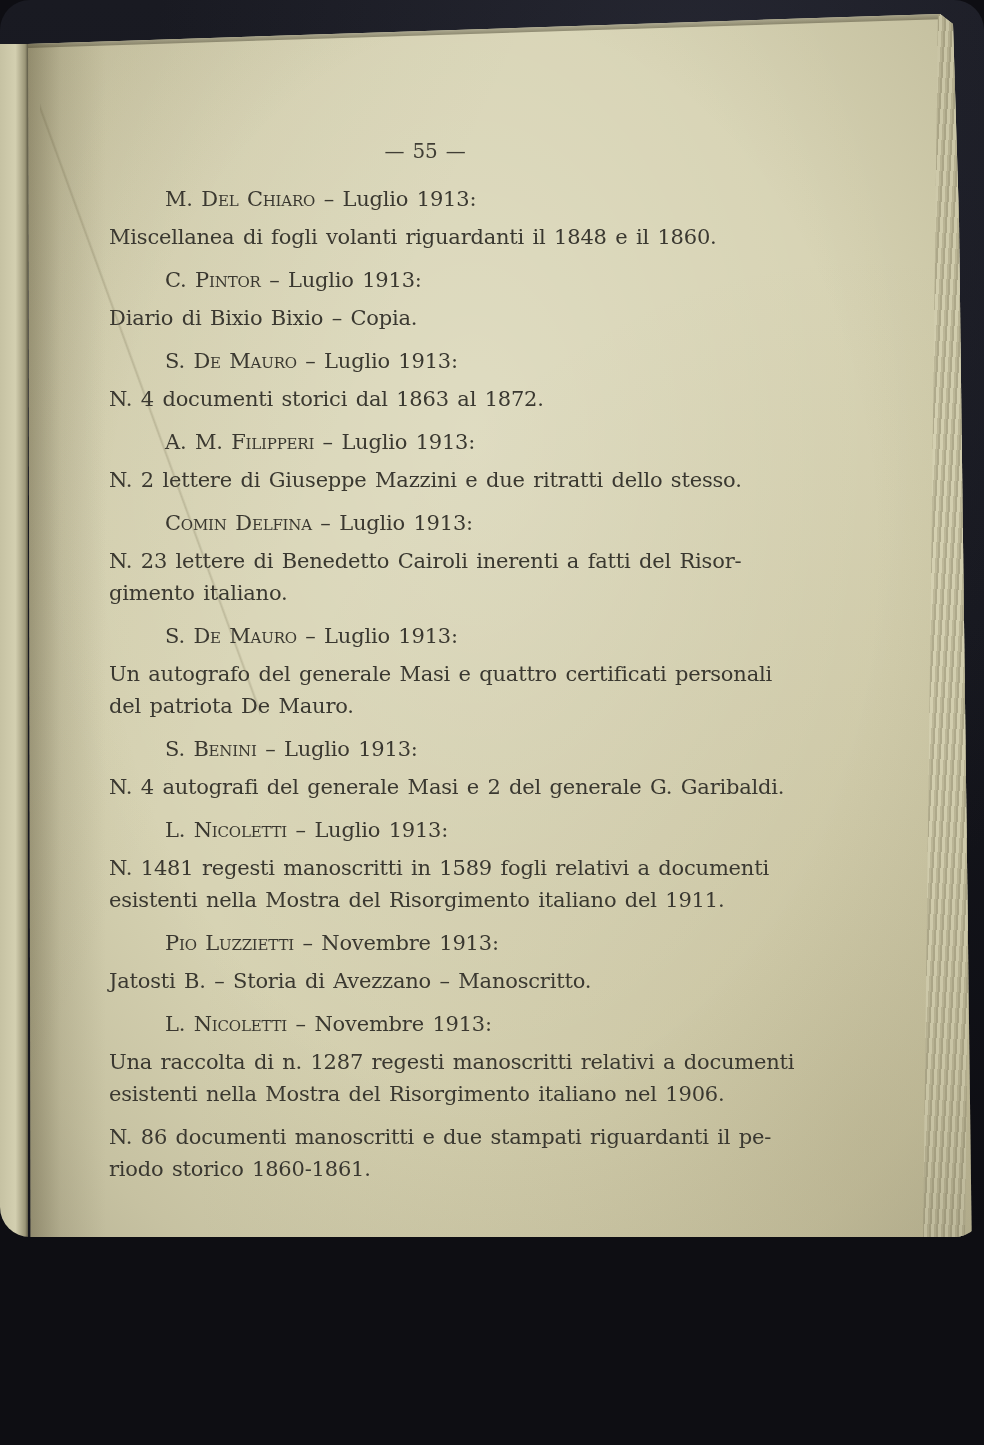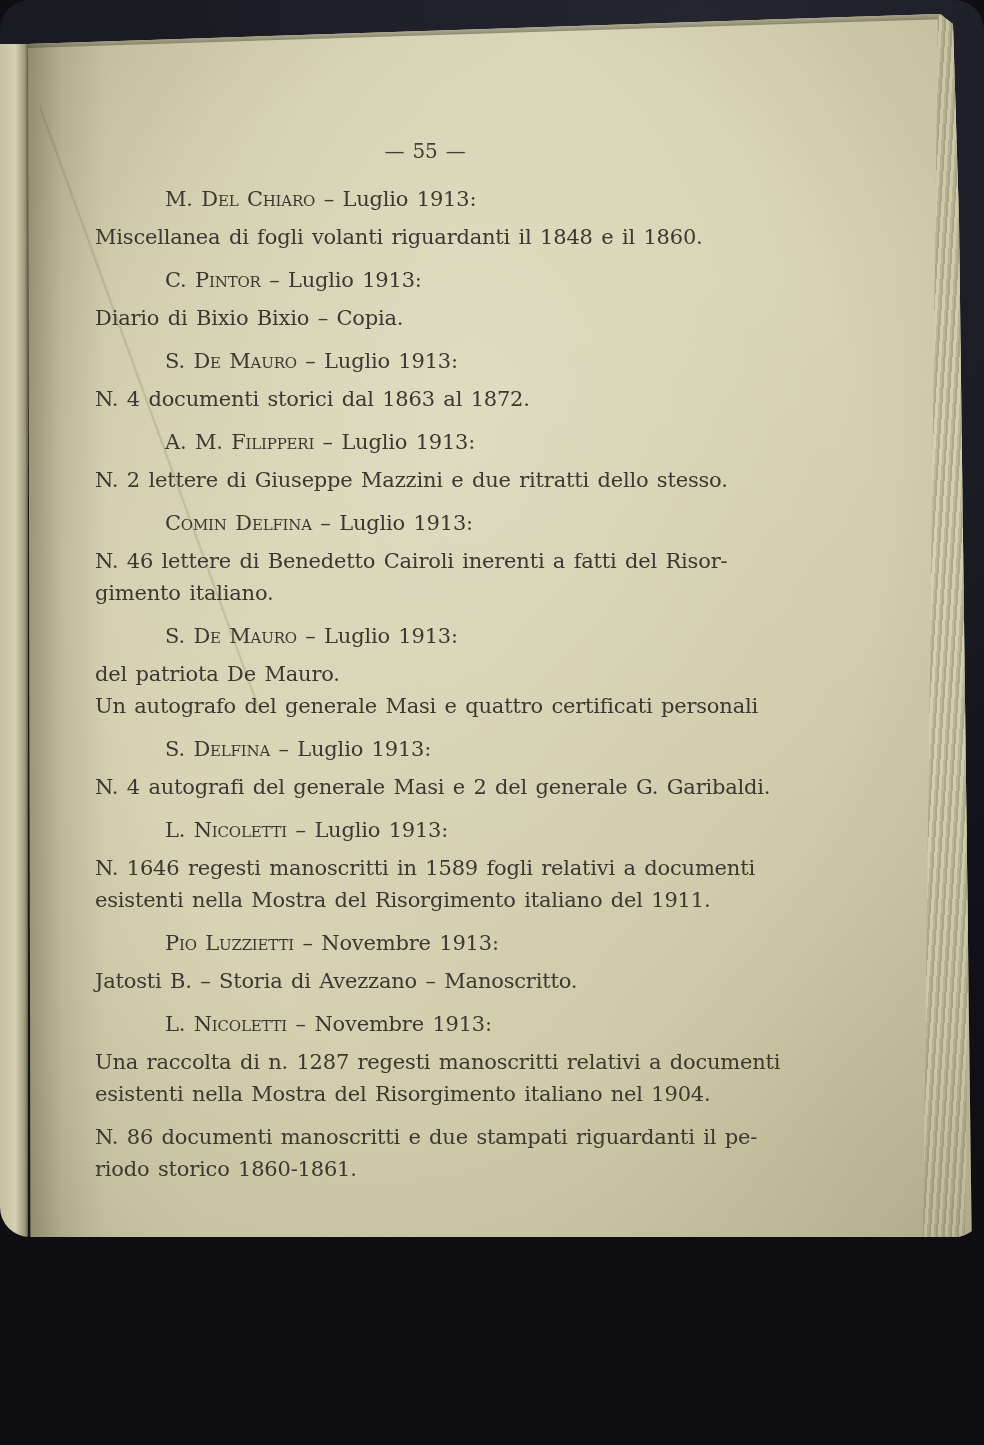--- a/index.html
+++ b/index.html
@@ -64,21 +64,21 @@
     color:#3a3830; font-size:21px; letter-spacing:-0.2px; word-spacing:2px;
   }
   .page-number {
     text-align:center; line-height:30px; margin-bottom:17px; font-size:20px;
     color:#403e35;
   }
   .entry { margin-bottom:11px; }
   .entry-header { padding-left:70px; line-height:32px; margin-bottom:6px; white-space:nowrap; }
   .entry-name { font-variant:small-caps;margin-top:12px; }
   .entry-sep { white-space:pre; }
-  .entry-body .line { line-height:32px; white-space:nowrap; }
+  .entry-body .line { line-height:32px; white-space:nowrap;margin-left:14px; }
   .entry-body .line.cont { }
   .entry-body .line:empty { display:none; }
 </style>
 </head>
 <body>
 
 <div class="scene">
 
   <div class="neighbor-page"></div>
 
@@ -121,62 +121,62 @@
         <div class="entry-header"><span class="entry-name">A. M. Filipperi</span><span class="entry-sep"> – </span><span class="entry-date">Luglio 1913</span><span>:</span></div>
         <div class="entry-body">
           <div class="line">N. 2 lettere di Giuseppe Mazzini e due ritratti dello stesso.</div>
 
         </div>
       </div>
 
       <div class="entry">
         <div class="entry-header"><span class="entry-name">Comin Delfina</span><span class="entry-sep"> – </span><span class="entry-date">Luglio 1913</span><span>:</span></div>
         <div class="entry-body">
-          <div class="line">N. 46 lettere di Benedetto Cairoli inerenti a fatti del Risor-</div>
+          <div class="line">N. 23 lettere di Benedetto Cairoli inerenti a fatti del Risor-</div>
           <div class="line cont">gimento italiano.</div>
         </div>
       </div>
 
       <div class="entry">
         <div class="entry-header"><span class="entry-name">S. De Mauro</span><span class="entry-sep"> – </span><span class="entry-date">Luglio 1913</span><span>:</span></div>
         <div class="entry-body">
+          <div class="line">Un autografo del generale Masi e quattro certificati personali</div>
           <div class="line cont">del patriota De Mauro.</div>
-          <div class="line">Un autografo del generale Masi e quattro certificati personali</div>
         </div>
       </div>
 
       <div class="entry">
-        <div class="entry-header"><span class="entry-name">S. Delfina</span><span class="entry-sep"> – </span><span class="entry-date">Luglio 1913</span><span>:</span></div>
+        <div class="entry-header"><span class="entry-name">S. Benini</span><span class="entry-sep"> – </span><span class="entry-date">Luglio 1913</span><span>:</span></div>
         <div class="entry-body">
           <div class="line">N. 4 autografi del generale Masi e 2 del generale G. Garibaldi.</div>
 
         </div>
       </div>
 
       <div class="entry">
         <div class="entry-header"><span class="entry-name">L. Nicoletti</span><span class="entry-sep"> – </span><span class="entry-date">Luglio 1913</span><span>:</span></div>
         <div class="entry-body">
-          <div class="line">N. 1646 regesti manoscritti in 1589 fogli relativi a documenti</div>
+          <div class="line">N. 1481 regesti manoscritti in 1589 fogli relativi a documenti</div>
           <div class="line cont">esistenti nella Mostra del Risorgimento italiano del 1911.</div>
         </div>
       </div>
 
       <div class="entry">
         <div class="entry-header"><span class="entry-name">Pio Luzzietti</span><span class="entry-sep"> – </span><span class="entry-date">Novembre 1913</span><span>:</span></div>
         <div class="entry-body">
           <div class="line">Jatosti B. – Storia di Avezzano – Manoscritto.</div>
 
         </div>
       </div>
 
       <div class="entry">
         <div class="entry-header"><span class="entry-name">L. Nicoletti</span><span class="entry-sep"> – </span><span class="entry-date">Novembre 1913</span><span>:</span></div>
         <div class="entry-body">
           <div class="line">Una raccolta di n. 1287 regesti manoscritti relativi a documenti</div>
-          <div class="line cont">esistenti nella Mostra del Risorgimento italiano nel 1904.</div>
+          <div class="line cont">esistenti nella Mostra del Risorgimento italiano nel 1906.</div>
         </div>
       </div>
 
       <div class="entry">
         <div class="entry-body">
           <div class="line">N. 86 documenti manoscritti e due stampati riguardanti il pe-</div>
           <div class="line cont">riodo storico 1860-1861.</div>
         </div>
       </div>
 

